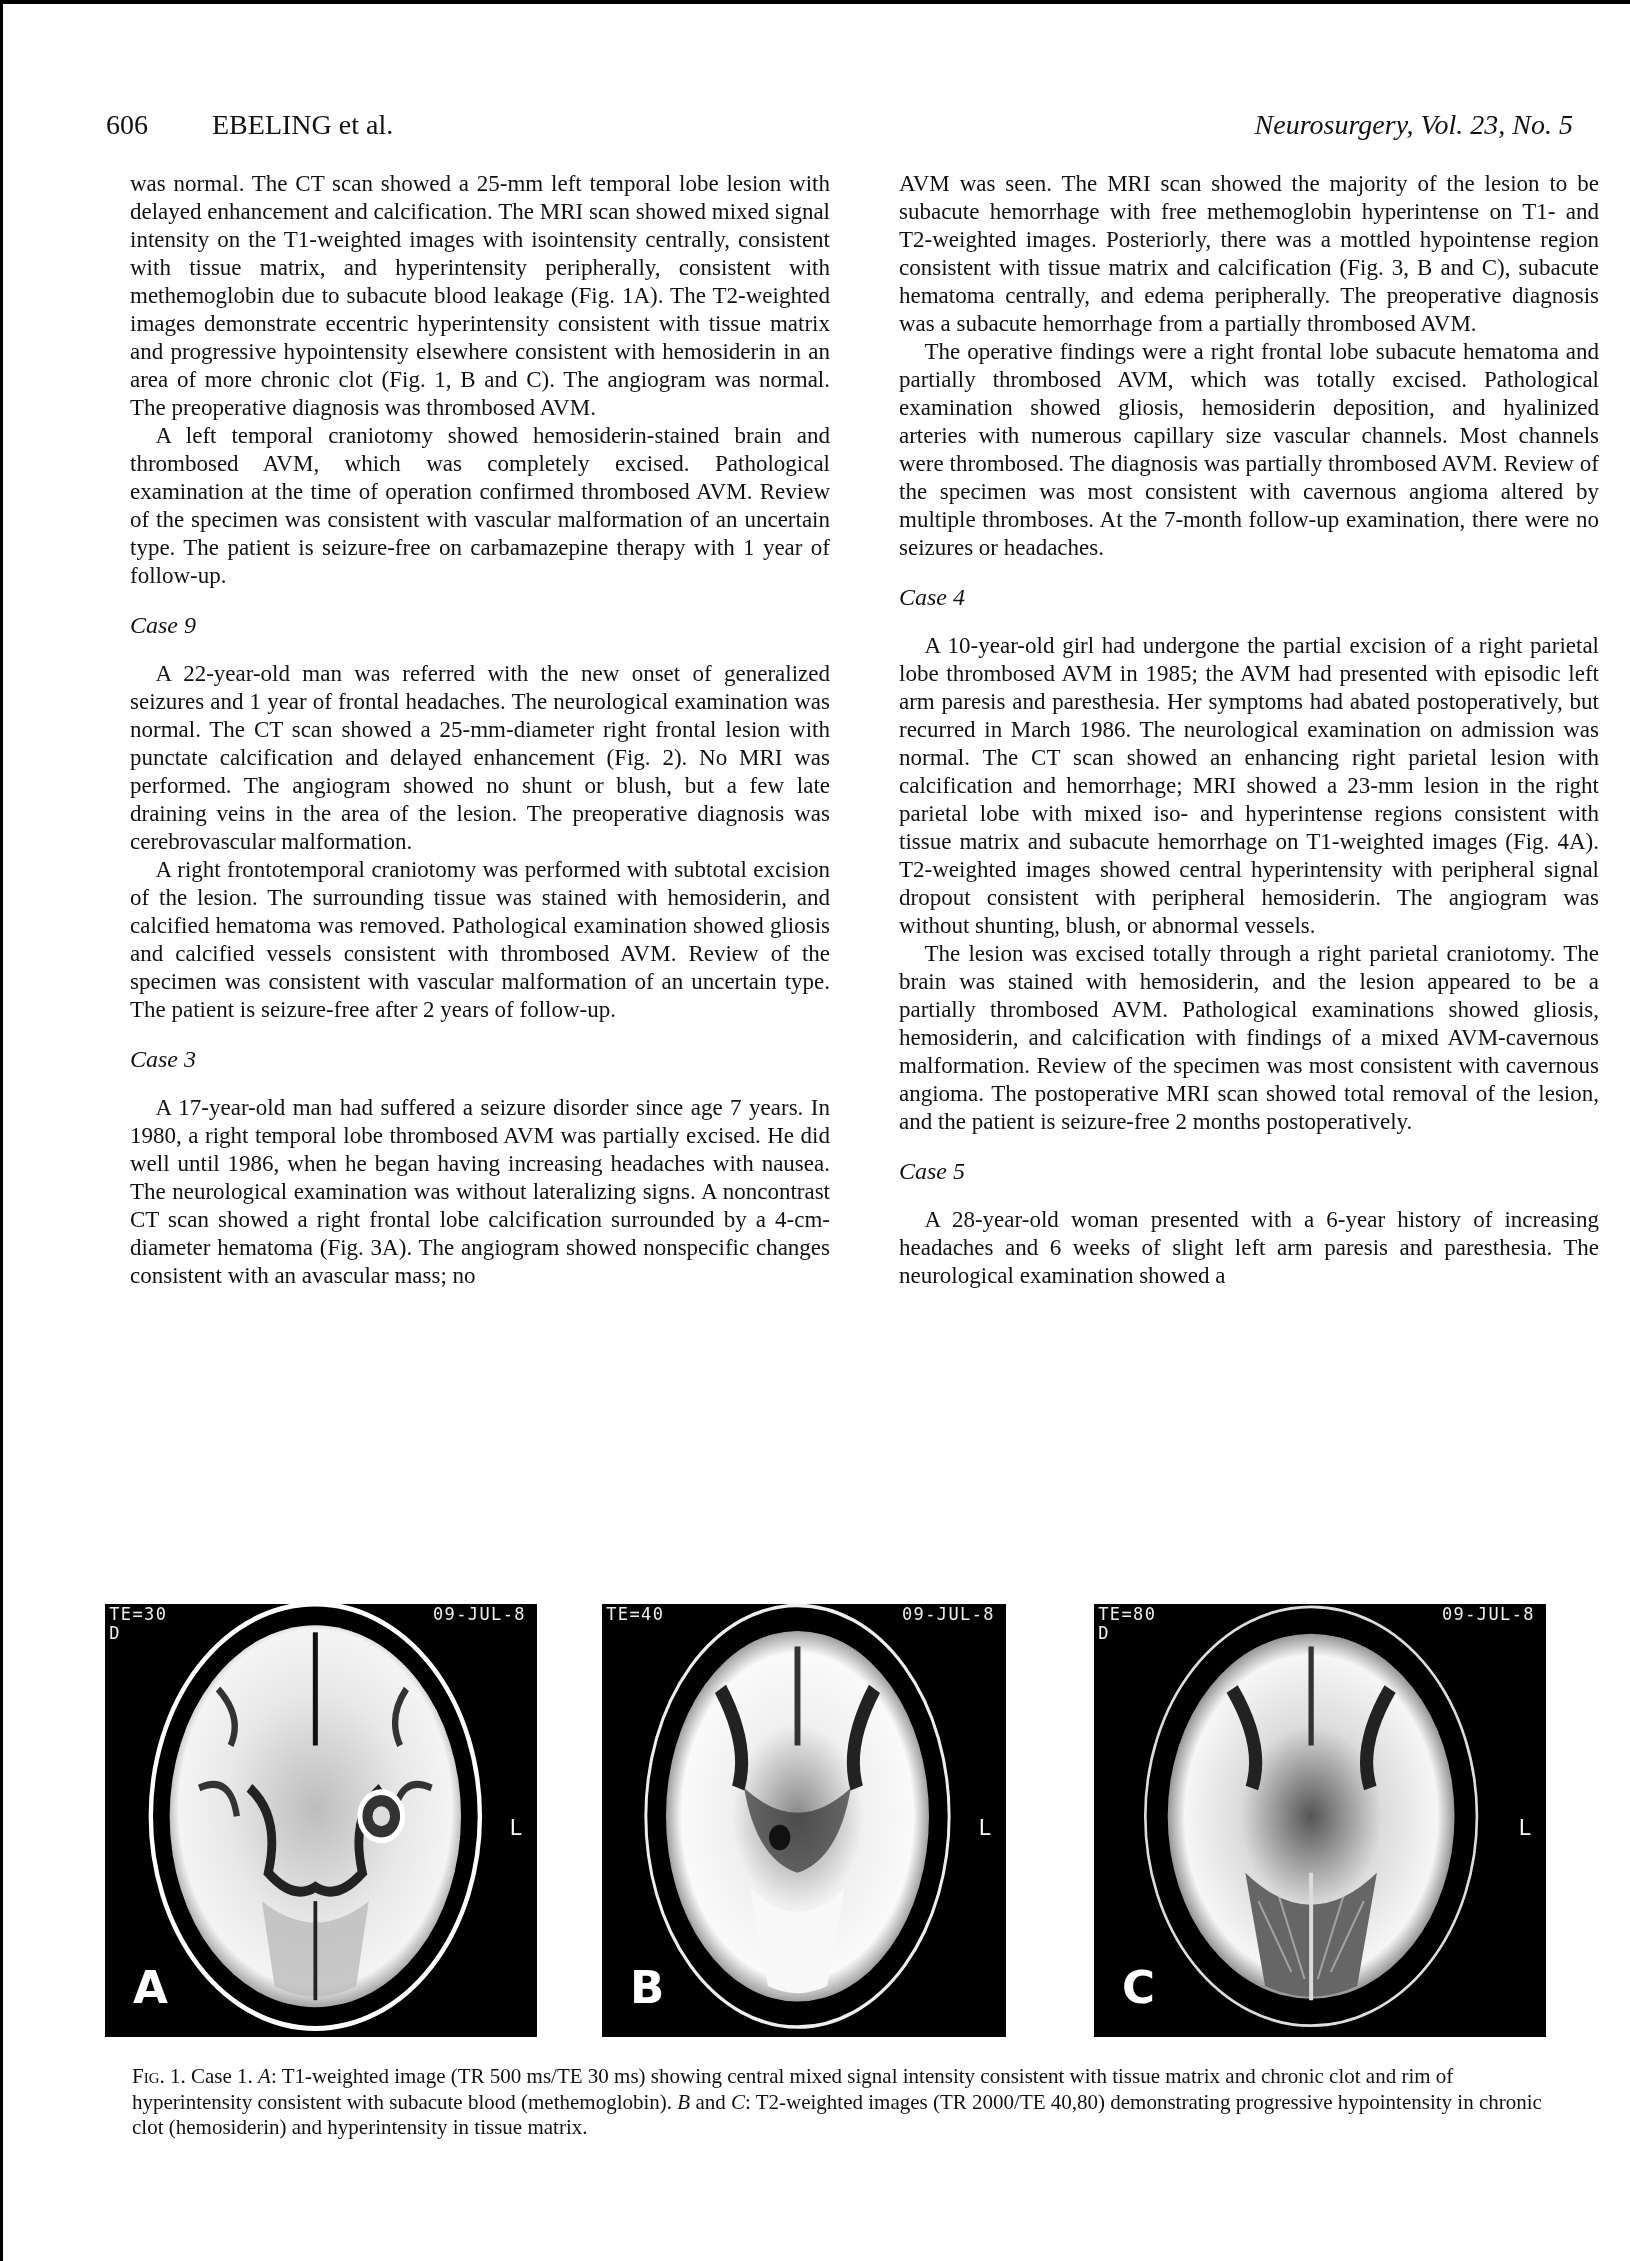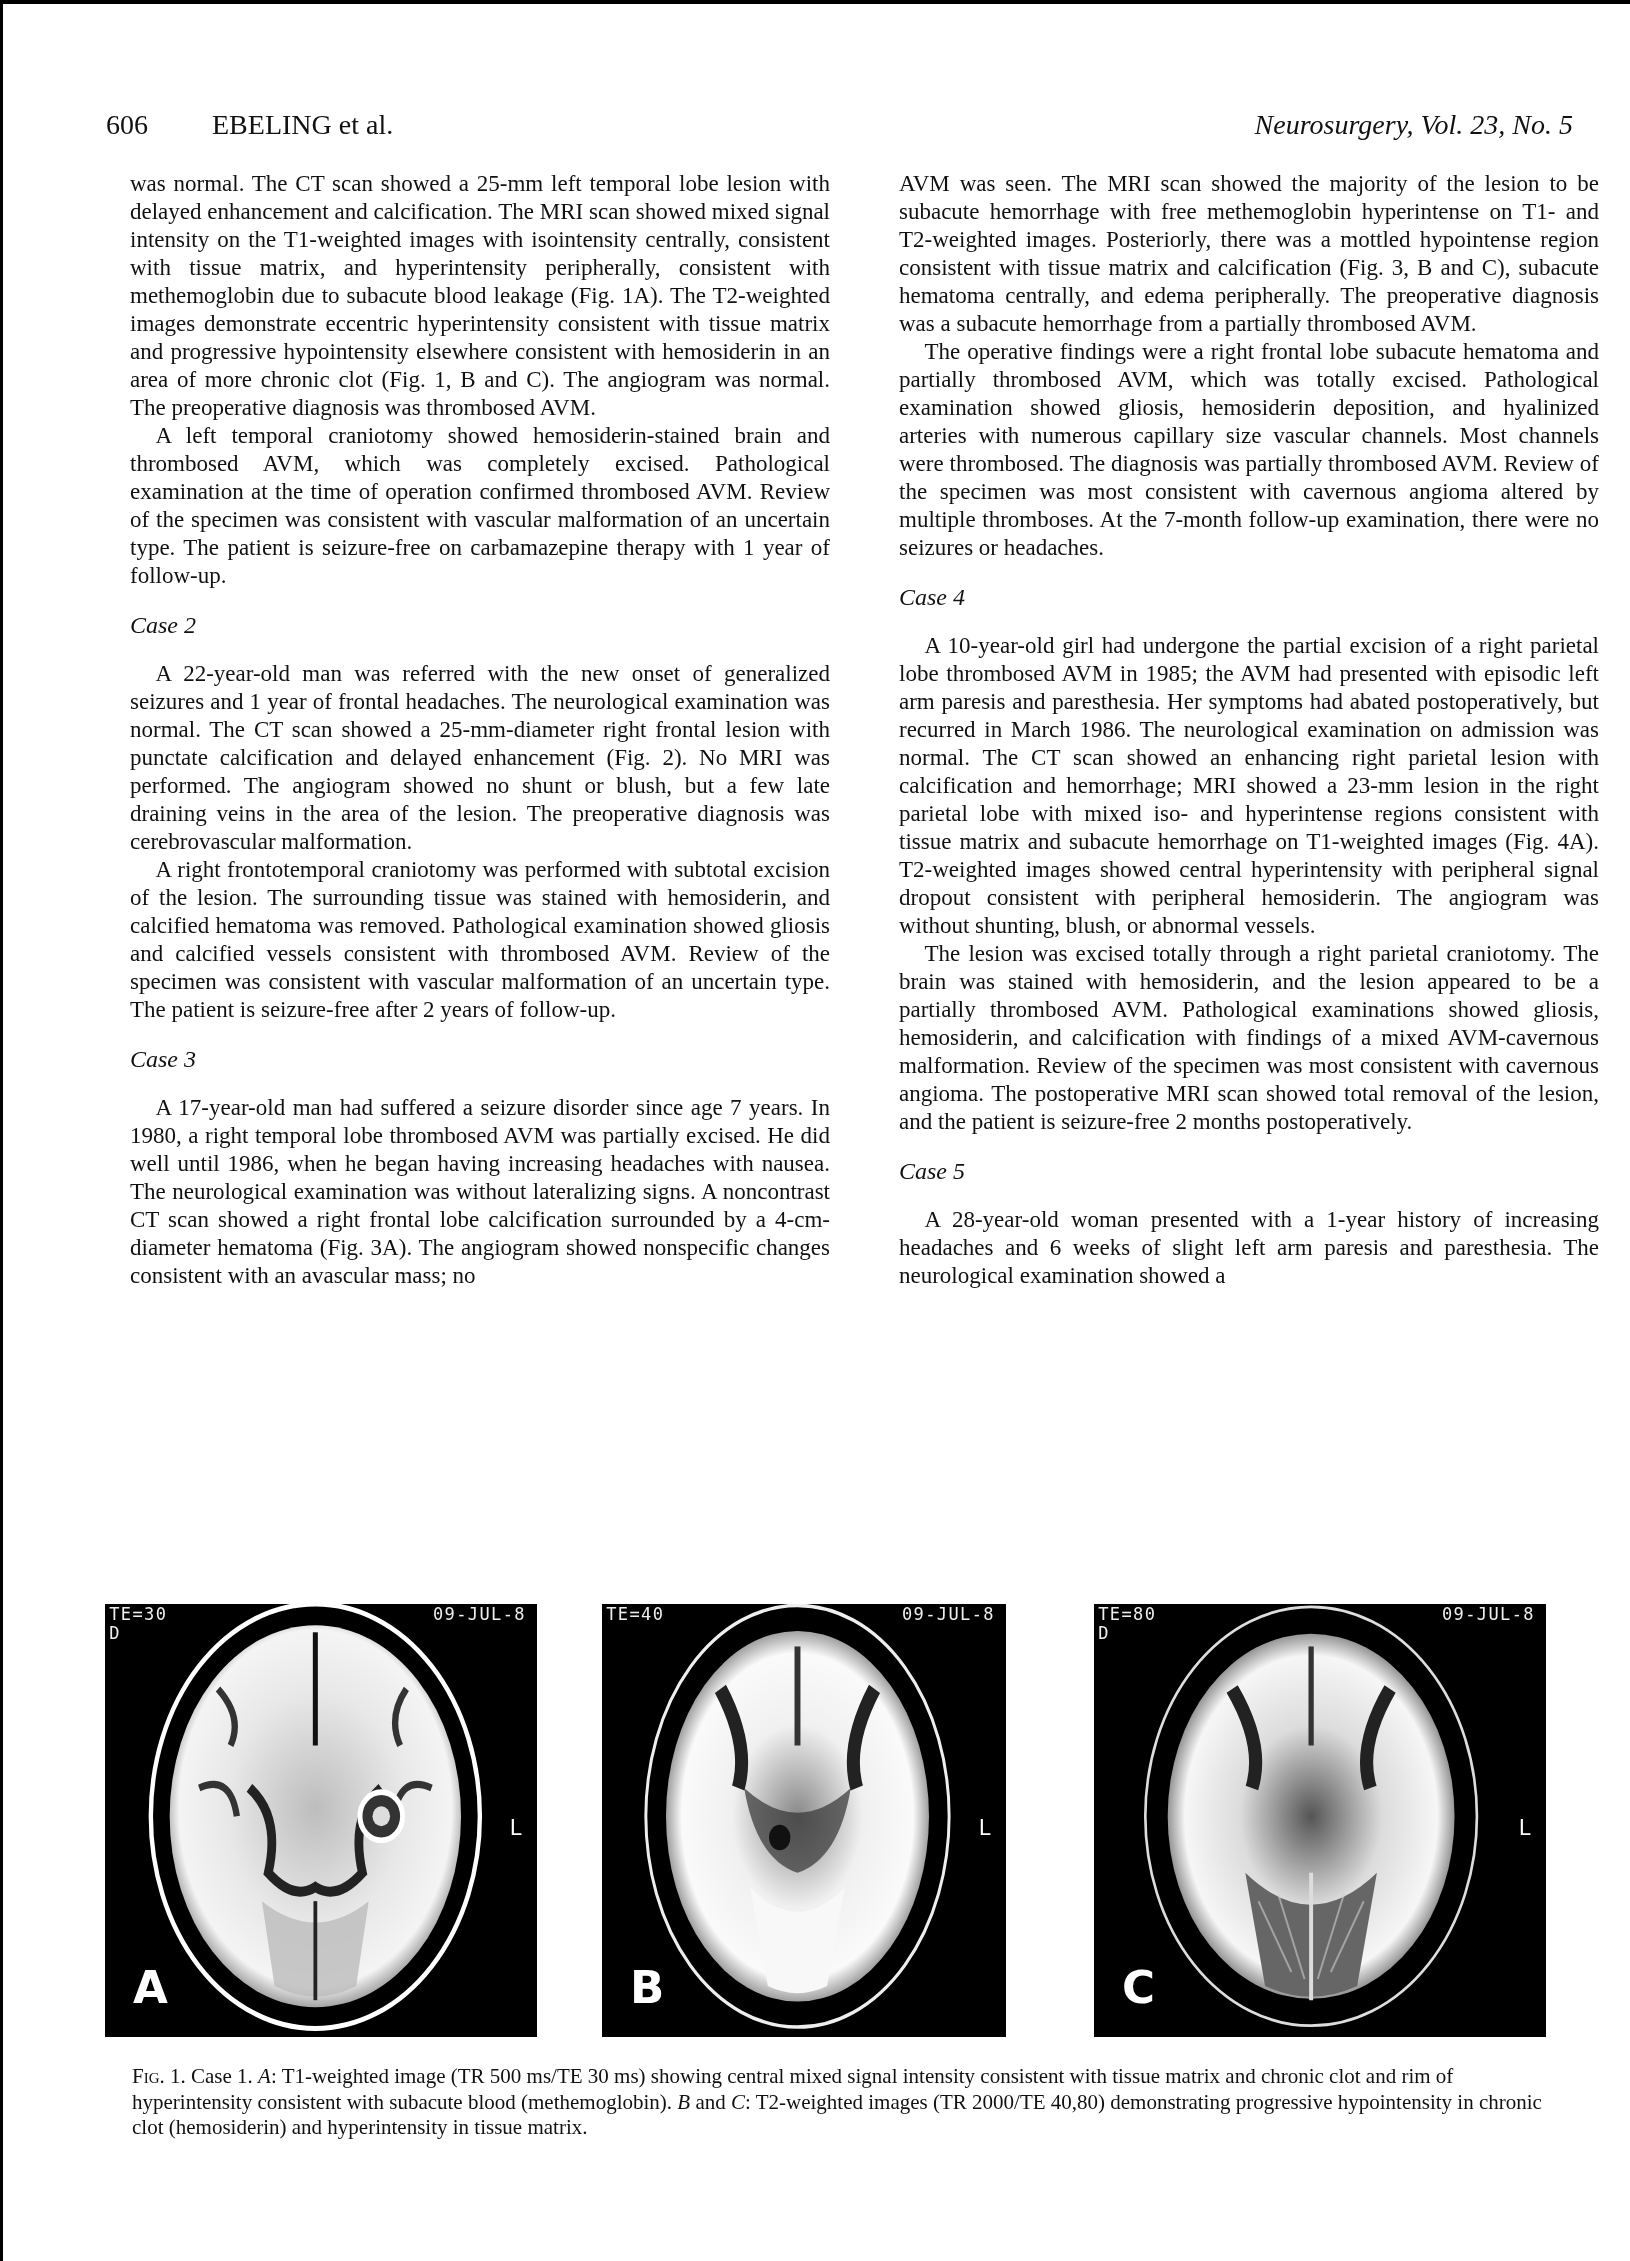--- a/index.html
+++ b/index.html
@@ -49,35 +49,35 @@
 
 <header class="running-head">
   <span class="page-num">606</span>
   <span class="authors">EBELING et al.</span>
   <span class="journal">Neurosurgery, Vol. 23, No. 5</span>
 </header>
 
 <section class="col col-left">
   <p>was normal. The CT scan showed a 25-mm left temporal lobe lesion with delayed enhancement and calcification. The MRI scan showed mixed signal intensity on the T1-weighted images with isointensity centrally, consistent with tissue matrix, and hyperintensity peripherally, consistent with methemoglobin due to subacute blood leakage (Fig. 1A). The T2-weighted images demonstrate eccentric hyperintensity consistent with tissue matrix and progressive hypointensity elsewhere consistent with hemosiderin in an area of more chronic clot (Fig. 1, B and C). The angiogram was normal. The preoperative diagnosis was thrombosed AVM.</p>
   <p class="indent">A left temporal craniotomy showed hemosiderin-stained brain and thrombosed AVM, which was completely excised. Pathological examination at the time of operation confirmed thrombosed AVM. Review of the specimen was consistent with vascular malformation of an uncertain type. The patient is seizure-free on carbamazepine therapy with 1 year of follow-up.</p>
-  <div class="case-head">Case 2</div>
+  <div class="case-head">Case 9</div>
   <p class="indent">A 22-year-old man was referred with the new onset of generalized seizures and 1 year of frontal headaches. The neurological examination was normal. The CT scan showed a 25-mm-diameter right frontal lesion with punctate calcification and delayed enhancement (Fig. 2). No MRI was performed. The angiogram showed no shunt or blush, but a few late draining veins in the area of the lesion. The preoperative diagnosis was cerebrovascular malformation.</p>
   <p class="indent">A right frontotemporal craniotomy was performed with subtotal excision of the lesion. The surrounding tissue was stained with hemosiderin, and calcified hematoma was removed. Pathological examination showed gliosis and calcified vessels consistent with thrombosed AVM. Review of the specimen was consistent with vascular malformation of an uncertain type. The patient is seizure-free after 2 years of follow-up.</p>
   <div class="case-head">Case 3</div>
   <p class="indent">A 17-year-old man had suffered a seizure disorder since age 7 years. In 1980, a right temporal lobe thrombosed AVM was partially excised. He did well until 1986, when he began having increasing headaches with nausea. The neurological examination was without lateralizing signs. A noncontrast CT scan showed a right frontal lobe calcification surrounded by a 4-cm-diameter hematoma (Fig. 3A). The angiogram showed nonspecific changes consistent with an avascular mass; no</p>
 </section>
 
 <section class="col col-right">
   <p>AVM was seen. The MRI scan showed the majority of the lesion to be subacute hemorrhage with free methemoglobin hyperintense on T1- and T2-weighted images. Posteriorly, there was a mottled hypointense region consistent with tissue matrix and calcification (Fig. 3, B and C), subacute hematoma centrally, and edema peripherally. The preoperative diagnosis was a subacute hemorrhage from a partially thrombosed AVM.</p>
   <p class="indent">The operative findings were a right frontal lobe subacute hematoma and partially thrombosed AVM, which was totally excised. Pathological examination showed gliosis, hemosiderin deposition, and hyalinized arteries with numerous capillary size vascular channels. Most channels were thrombosed. The diagnosis was partially thrombosed AVM. Review of the specimen was most consistent with cavernous angioma altered by multiple thromboses. At the 7-month follow-up examination, there were no seizures or headaches.</p>
   <div class="case-head">Case 4</div>
   <p class="indent">A 10-year-old girl had undergone the partial excision of a right parietal lobe thrombosed AVM in 1985; the AVM had presented with episodic left arm paresis and paresthesia. Her symptoms had abated postoperatively, but recurred in March 1986. The neurological examination on admission was normal. The CT scan showed an enhancing right parietal lesion with calcification and hemorrhage; MRI showed a 23-mm lesion in the right parietal lobe with mixed iso- and hyperintense regions consistent with tissue matrix and subacute hemorrhage on T1-weighted images (Fig. 4A). T2-weighted images showed central hyperintensity with peripheral signal dropout consistent with peripheral hemosiderin. The angiogram was without shunting, blush, or abnormal vessels.</p>
   <p class="indent">The lesion was excised totally through a right parietal craniotomy. The brain was stained with hemosiderin, and the lesion appeared to be a partially thrombosed AVM. Pathological examinations showed gliosis, hemosiderin, and calcification with findings of a mixed AVM-cavernous malformation. Review of the specimen was most consistent with cavernous angioma. The postoperative MRI scan showed total removal of the lesion, and the patient is seizure-free 2 months postoperatively.</p>
   <div class="case-head">Case 5</div>
-  <p class="indent">A 28-year-old woman presented with a 1-year history of increasing headaches and 6 weeks of slight left arm paresis and paresthesia. The neurological examination showed a</p>
+  <p class="indent">A 28-year-old woman presented with a 6-year history of increasing headaches and 6 weeks of slight left arm paresis and paresthesia. The neurological examination showed a</p>
 </section>
 
 <figure class="figure" style="margin:0;">
 
   <div class="panel panel-a">
     <svg viewBox="0 0 688 612" preserveAspectRatio="none">
       <defs>
         <radialGradient id="gA" cx="50%" cy="48%" r="55%">
           <stop offset="0%" stop-color="#bdbdbd"></stop>
           <stop offset="55%" stop-color="#e8e8e8"></stop>

